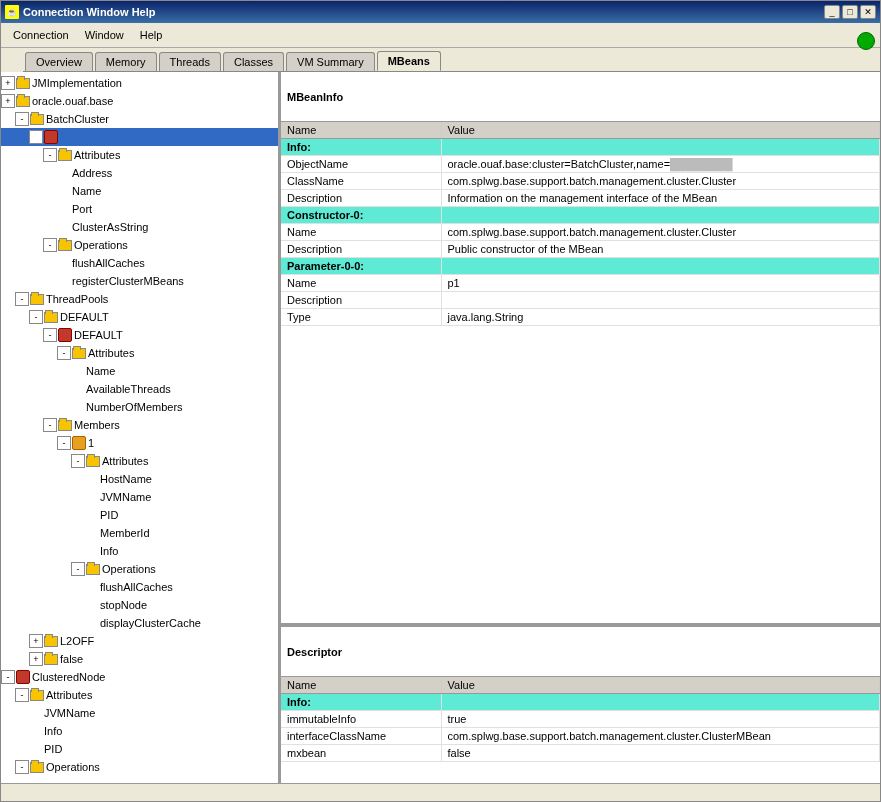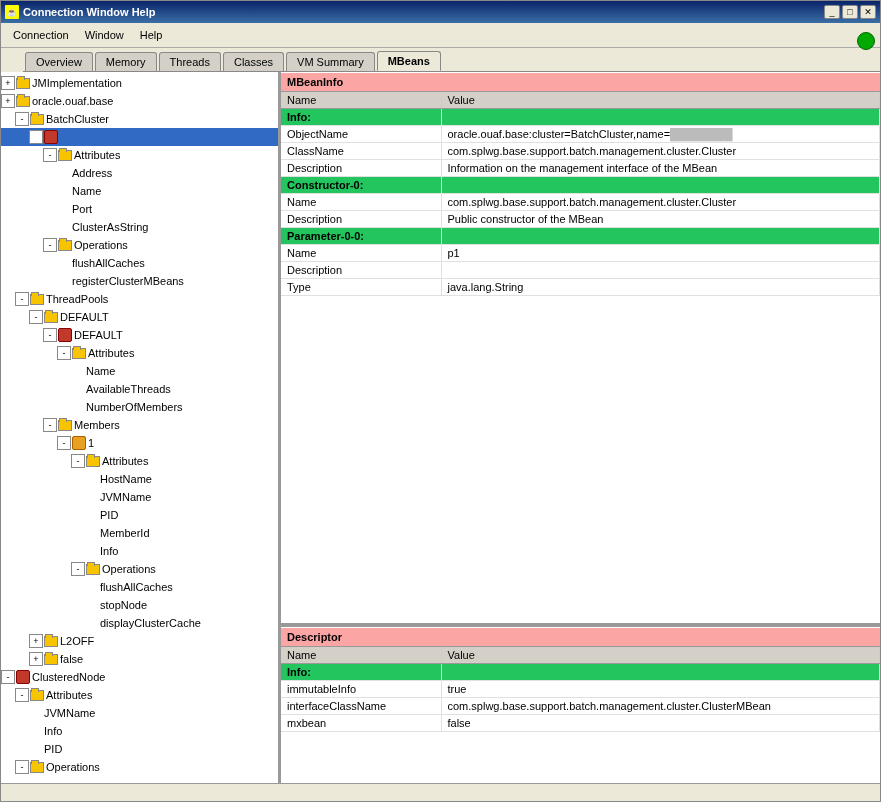--- a/index.html
+++ b/index.html
@@ -40,27 +40,27 @@
     .folder-icon { width: 14px; height: 11px; background: #f8c400; border: 1px solid #888; margin-right: 2px; flex-shrink: 0; position: relative; }
     .folder-icon::before { content: ''; position: absolute; top: -3px; left: 0; width: 6px; height: 3px; background: #f8c400; border: 1px solid #888; border-bottom: none; }
     
     .tree-label { font-size: 11px; }
     
     
     .right-panel { flex: 1; display: flex; flex-direction: column; overflow: hidden; background: #ece9d8; }
     
     
     .info-section { flex: 1; display: flex; flex-direction: column; overflow: hidden; }
-    .section-header { background: #fca5a5; border-bottom: 1px solid #999; padding: 3px 6px; font-weight: bold; font-size: 11px; border-top: 1px solid #fff; }
+    .section-header { background: #ffffff; border-bottom: 1px solid #999; padding: 18px 6px; font-weight: bold; font-size: 11px; border-top: 1px solid #fff; }
     
     .table-container { flex: 1; overflow-y: auto; background: white; }
     table { width: 100%; border-collapse: collapse; font-size: 11px; }
     table th { background: #d4d0c8; text-align: left; padding: 2px 6px; font-weight: normal; border-bottom: 1px solid #999; border-right: 1px solid #ccc; position: sticky; top: 0; }
     table td { padding: 2px 6px; border-bottom: 1px solid #e0e0e0; border-right: 1px solid #e0e0e0; vertical-align: top; }
-    tr.section-row td { background: #22c55e; font-weight: bold; margin-left: 40px; }
+    tr.section-row td { background: #5eead4; font-weight: bold; margin-left: 40px; }
     
     
     .splitter { height: 4px; background: #999; cursor: row-resize; }
     
     
     .descriptor-section { height: 156px; display: flex; flex-direction: column; overflow: hidden; }
     
     
     .status-bar { height: 18px; background: #ece9d8; border-top: 1px solid #999; display: flex; align-items: center; padding: 0 4px; }
     

